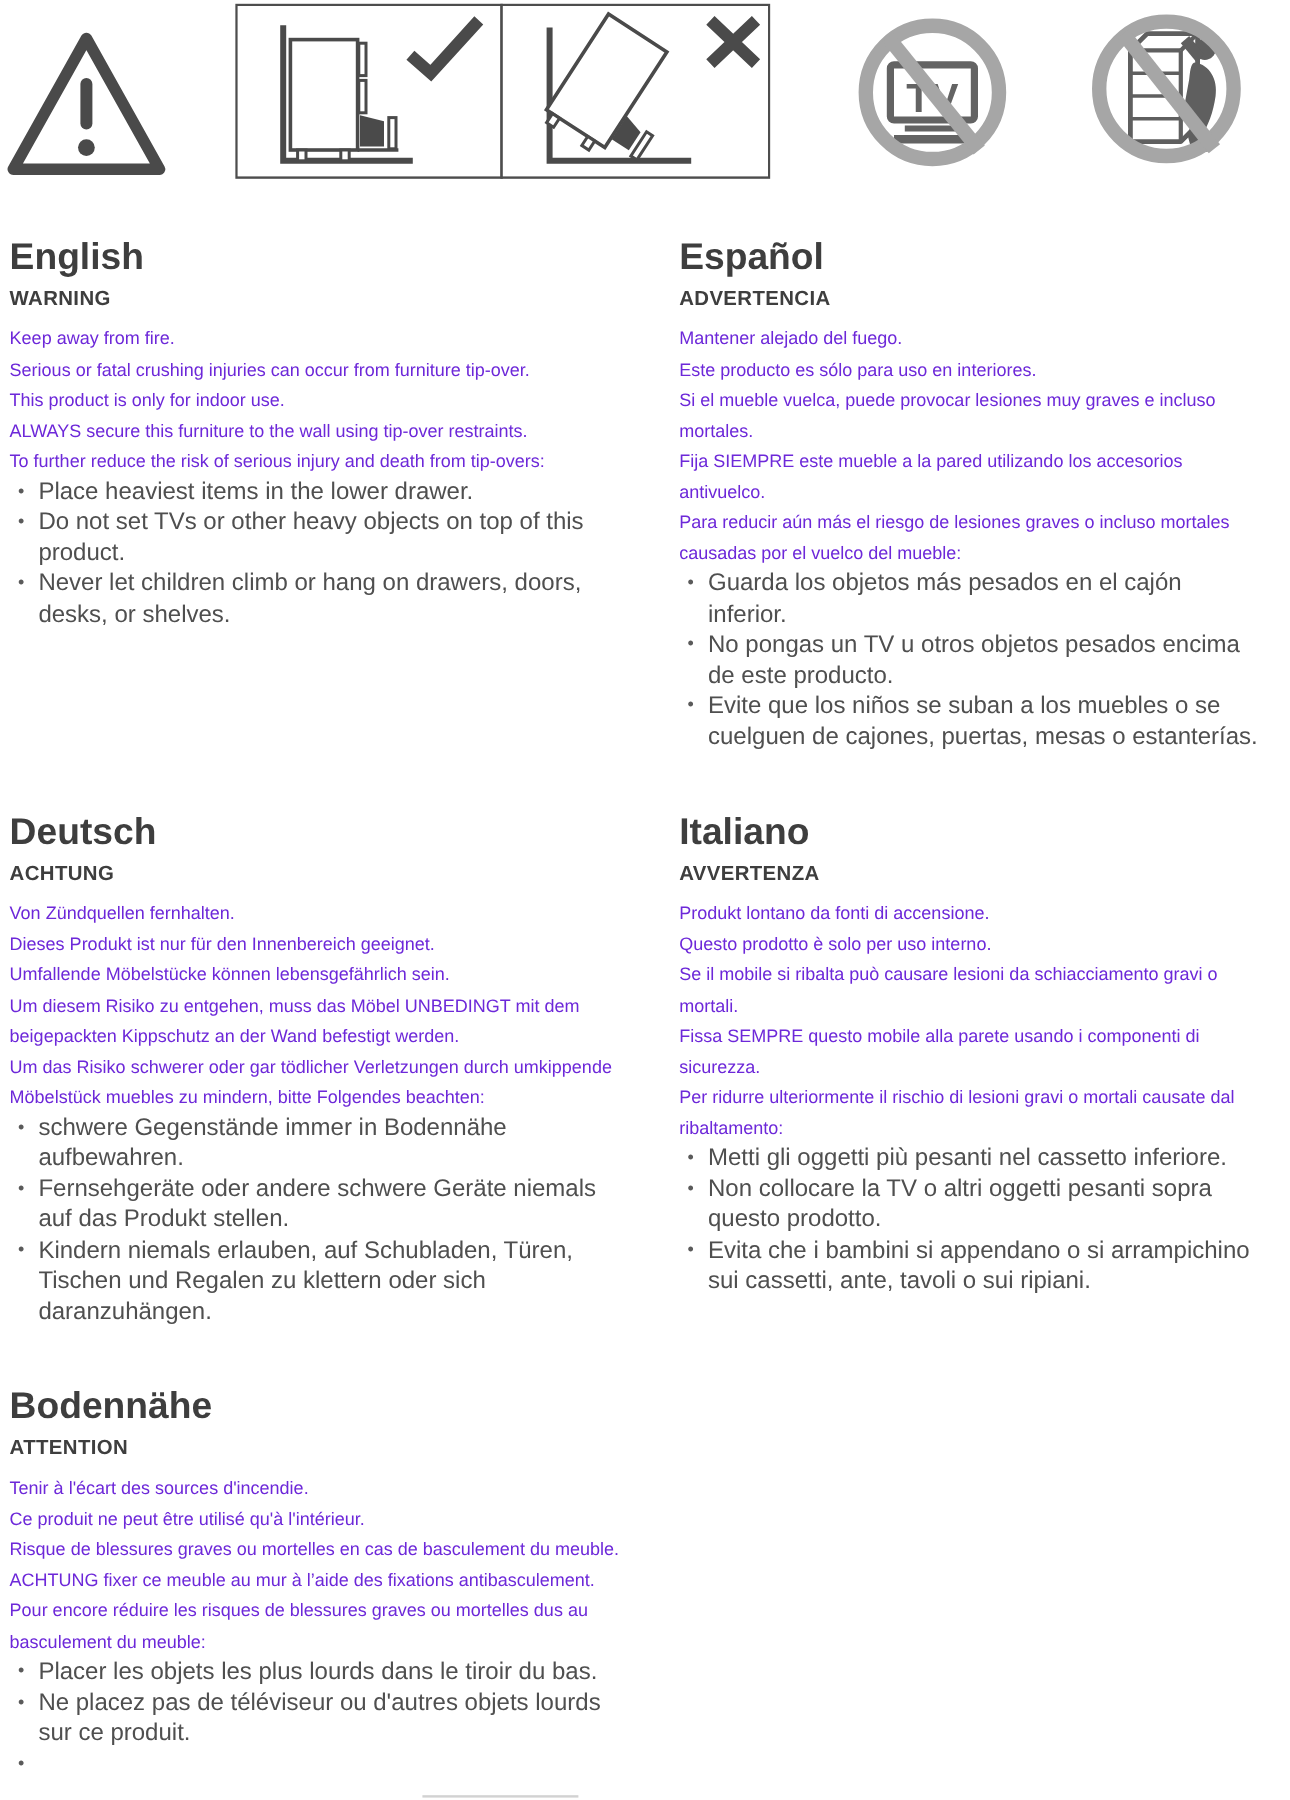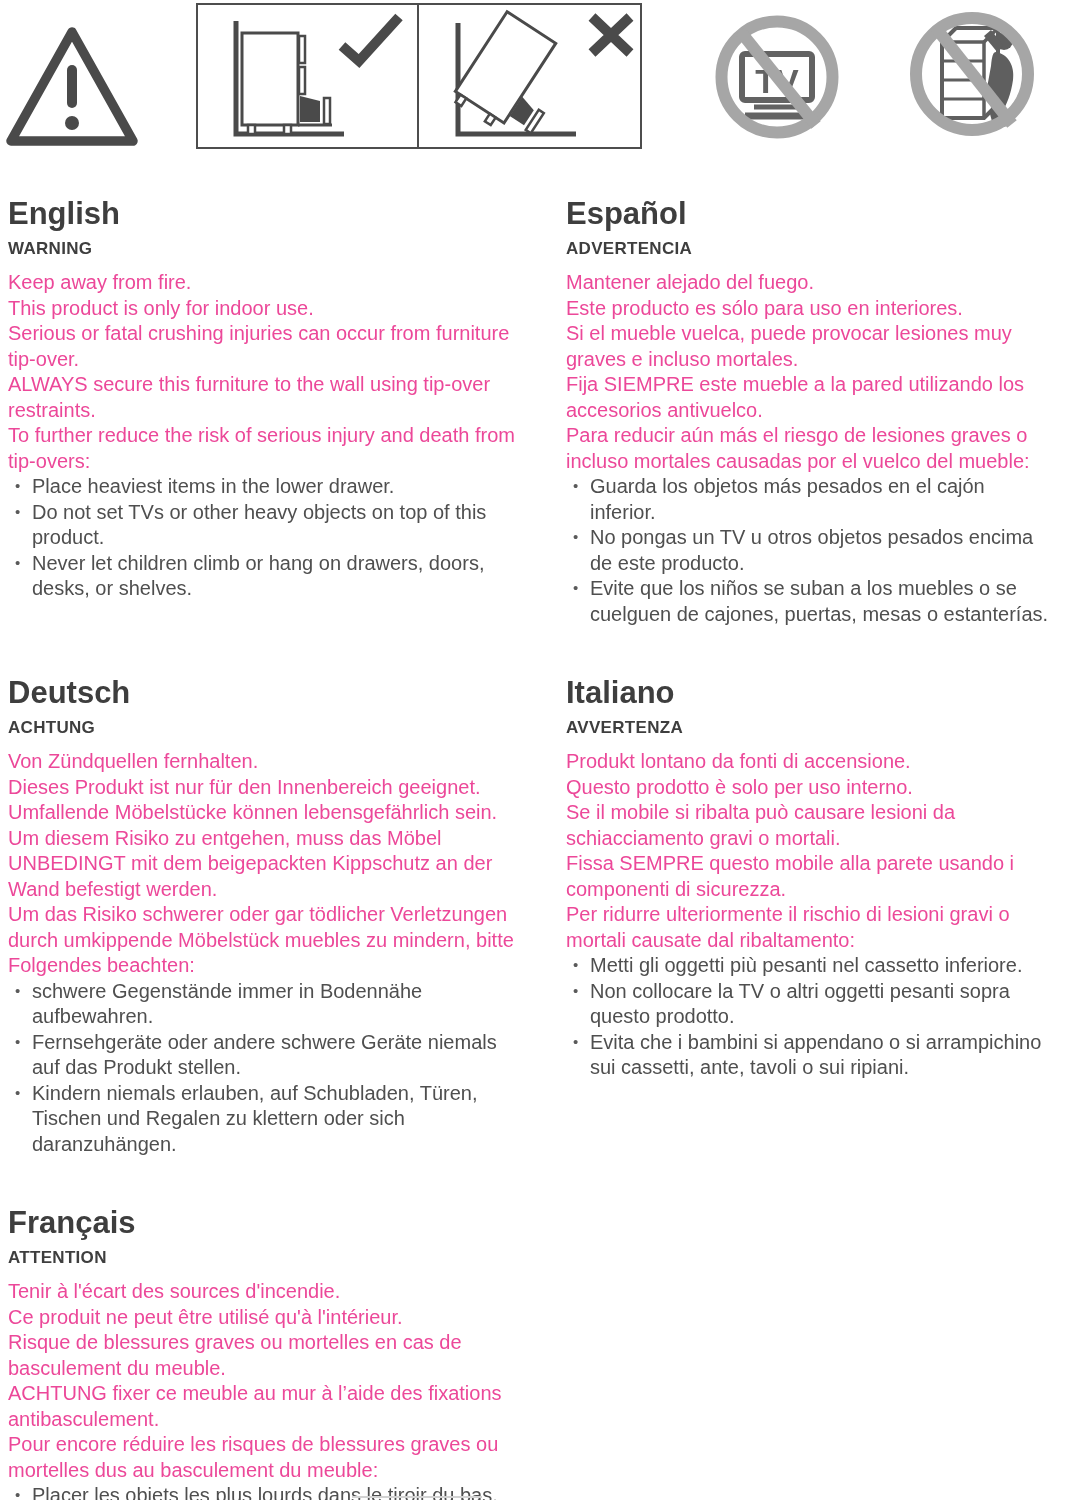--- a/index.html
+++ b/index.html
@@ -31,21 +31,21 @@
   .sec { min-height:10px; }
   .lang-title {
     font-size:31px; font-weight:bold; color:#3e3e3e;
     line-height:36px; margin:0;
   }
   .warn-heading {
     font-size:17px; font-weight:bold; color:#3e3e3e;
     line-height:33px; margin:0 0 5px 0; letter-spacing:0.3px;
   }
   .body-line {
-    font-size:20px; line-height:25.5px; margin:0; color:#ec4899;
+    font-size:15px; line-height:25.5px; margin:0; color:#6d28d9;
   }
   .bullets { list-style:none; margin:0; padding:0; }
   .bullets li {
     position:relative; padding-left:24px;
     font-size:20px; line-height:25.5px; color:#4f4f4f;
   }
   .bullet-marker {
     position:absolute; left:7px; top:-1px;
     font-size:15px; color:#5a5a5a;
   }
@@ -123,22 +123,22 @@
       <circle cx="66" cy="66" r="56" fill="none" stroke="#a6a6a6" stroke-width="12"></circle>
       <line x1="30" y1="20" x2="106" y2="116" stroke="#a6a6a6" stroke-width="12"></line>
     </svg>
   </header>
 
   <main class="sections-grid">
     <section class="sec">
         <h2 class="lang-title">English</h2>
         <div class="warn-heading">WARNING</div>
         <p class="body-line">Keep away from fire.</p>
+        <p class="body-line">Serious or fatal crushing injuries can occur from furniture tip-over.</p>
         <p class="body-line">This product is only for indoor use.</p>
-        <p class="body-line">Serious or fatal crushing injuries can occur from furniture tip-over.</p>
         <p class="body-line">ALWAYS secure this furniture to the wall using tip-over restraints.</p>
         <p class="body-line">To further reduce the risk of serious injury and death from tip-overs:</p>
         <ul class="bullets">
           <li><span class="bullet-marker">•</span><span>Place heaviest items in the lower drawer.</span></li>
           <li><span class="bullet-marker">•</span><span>Do not set TVs or other heavy objects on top of this product.</span></li>
           <li><span class="bullet-marker">•</span><span>Never let children climb or hang on drawers, doors, desks, or shelves.</span></li>
         </ul>
       </section>
     <section class="sec">
         <h2 class="lang-title">Español</h2>
@@ -176,21 +176,21 @@
         <p class="body-line">Se il mobile si ribalta può causare lesioni da schiacciamento gravi o mortali.</p>
         <p class="body-line">Fissa SEMPRE questo mobile alla parete usando i componenti di sicurezza.</p>
         <p class="body-line">Per ridurre ulteriormente il rischio di lesioni gravi o mortali causate dal ribaltamento:</p>
         <ul class="bullets">
           <li><span class="bullet-marker">•</span><span>Metti gli oggetti più pesanti nel cassetto inferiore.</span></li>
           <li><span class="bullet-marker">•</span><span>Non collocare la TV o altri oggetti pesanti sopra questo prodotto.</span></li>
           <li><span class="bullet-marker">•</span><span>Evita che i bambini si appendano o si arrampichino sui cassetti, ante, tavoli o sui ripiani.</span></li>
         </ul>
       </section>
     <section class="sec">
-        <h2 class="lang-title">Français</h2>
+        <h2 class="lang-title">Bodennähe</h2>
         <div class="warn-heading">ATTENTION</div>
         <p class="body-line">Tenir à l'écart des sources d'incendie.</p>
         <p class="body-line">Ce produit ne peut être utilisé qu'à l'intérieur.</p>
         <p class="body-line">Risque de blessures graves ou mortelles en cas de basculement du meuble.</p>
         <p class="body-line">ACHTUNG fixer ce meuble au mur à l’aide des fixations antibasculement.</p>
         <p class="body-line">Pour encore réduire les risques de blessures graves ou mortelles dus au basculement du meuble:</p>
         <ul class="bullets">
           <li><span class="bullet-marker">•</span><span>Placer les objets les plus lourds dans le tiroir du bas.</span></li>
           <li><span class="bullet-marker">•</span><span>Ne placez pas de téléviseur ou d'autres objets lourds sur ce produit.</span></li>
           <li>

